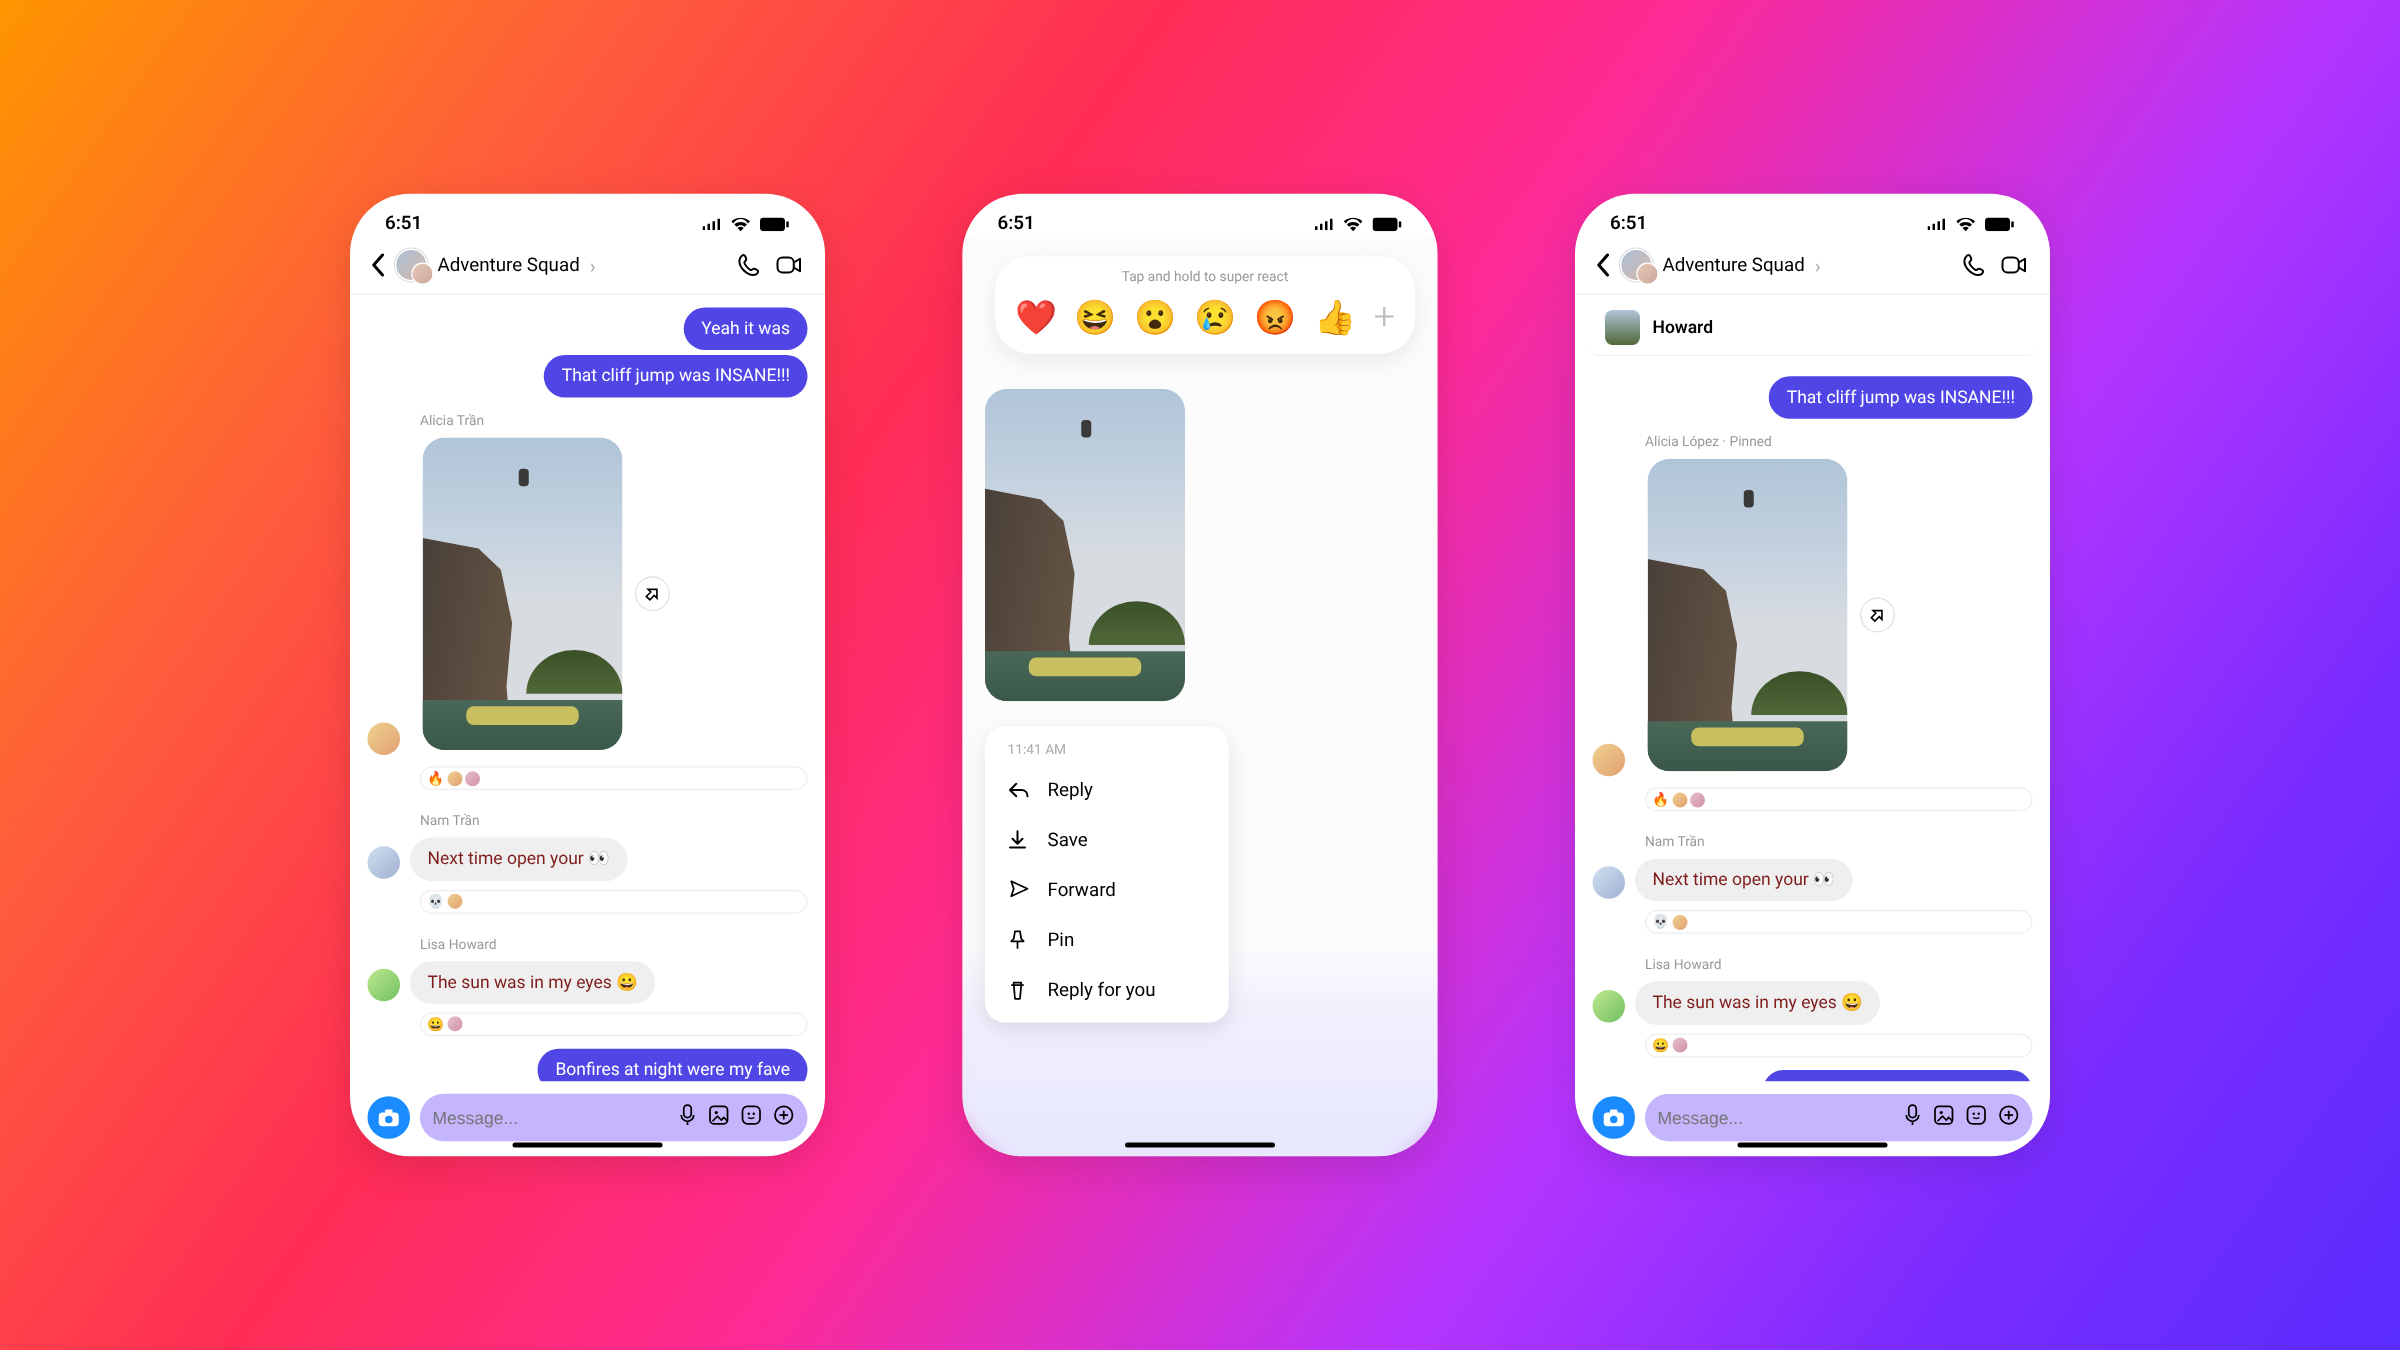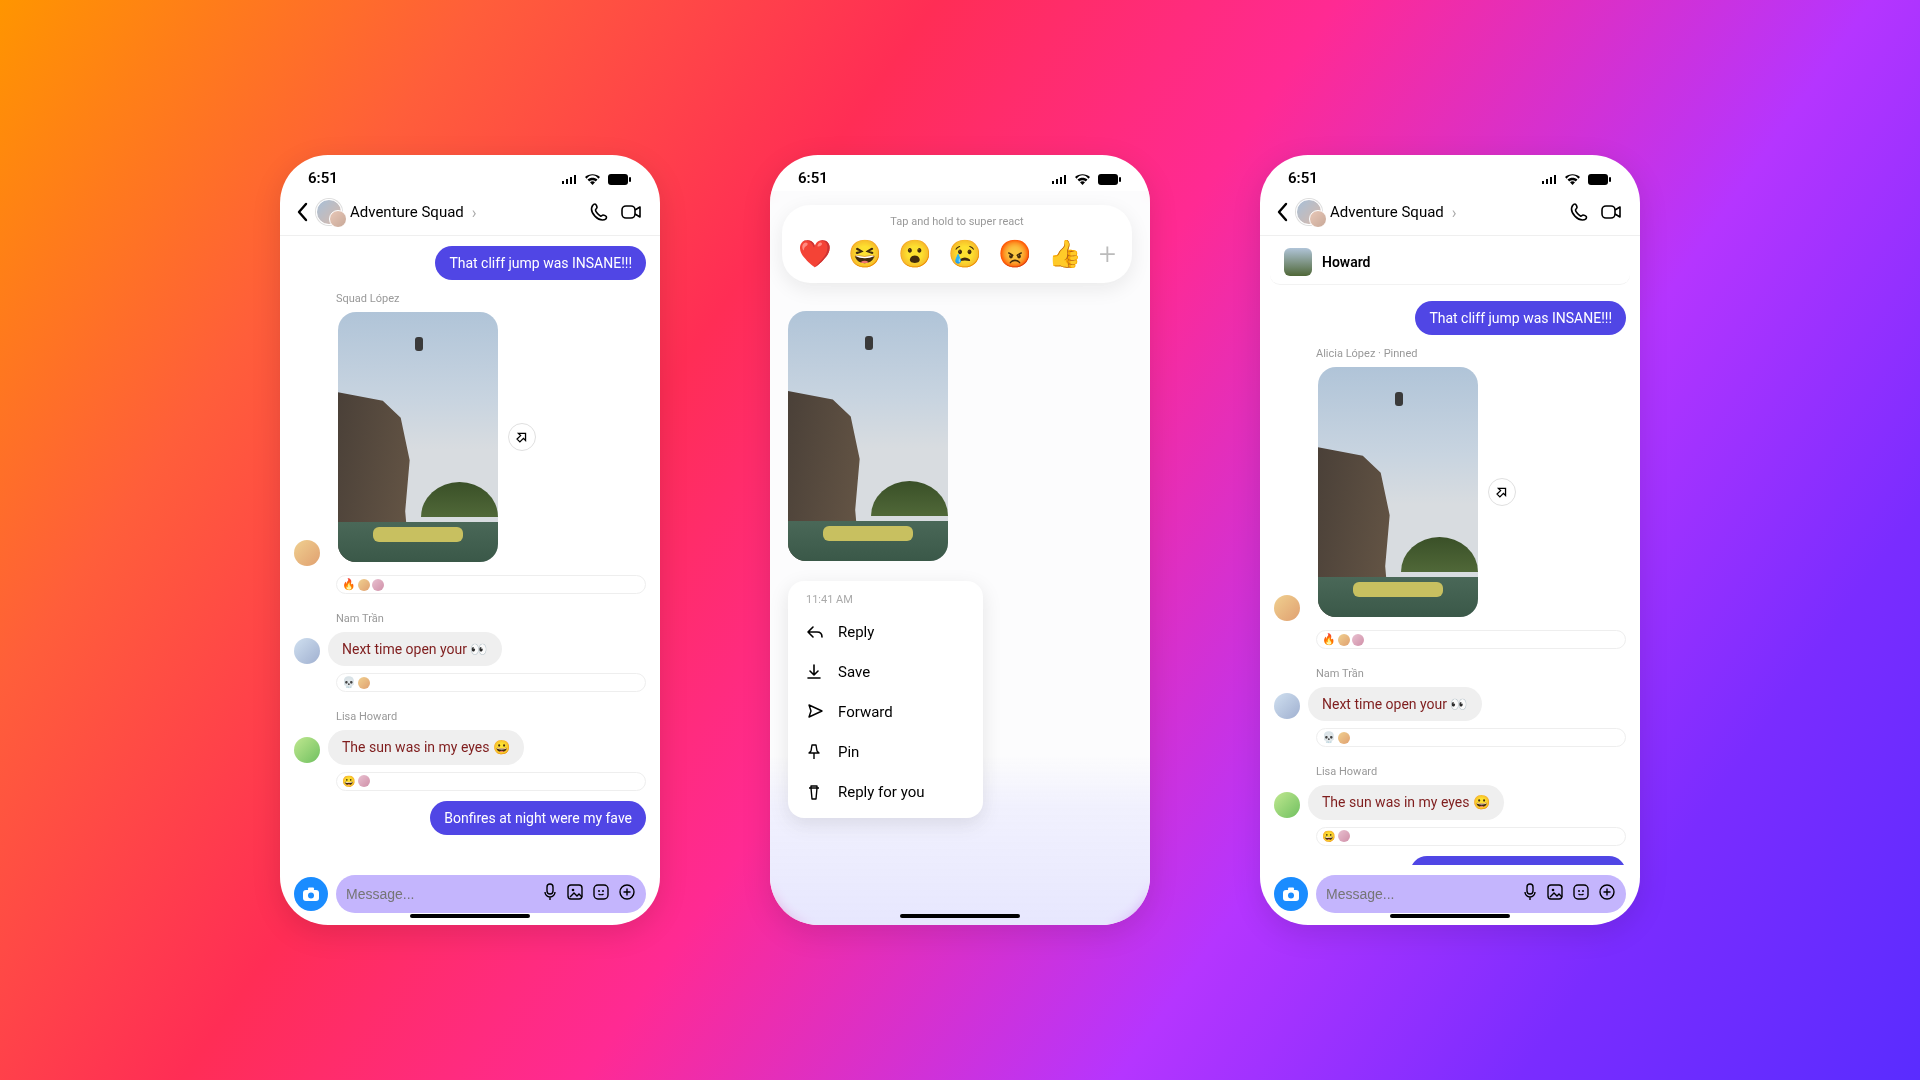--- a/index.html
+++ b/index.html
@@ -65,21 +65,21 @@
     align-items:center;justify-content:center}
   .input-pill{flex:1;display:flex;align-items:center;background:#c4b5fd;border-radius:22px;
     padding:8px 10px;gap:8px}
   .input-pill input{border:none;background:transparent;outline:none;font-size:14px;flex:1;color:#333}
   .input-pill .cico{color:#222}
   .home-ind{position:absolute;bottom:7px;left:50%;transform:translateX(-50%);
     width:120px;height:4px;background:#000;border-radius:3px}
   
   .p2-body{flex:1;position:relative;backdrop-filter:blur(6px)}
   .p2-blur{position:absolute;inset:0;background:rgba(250,250,252,.55)}
-  .react-bar{position:absolute;top:14px;left:12px;right:18px;background:#fff;border-radius:28px;
+  .react-bar{position:absolute;top:14px;left:26px;right:18px;background:#fff;border-radius:28px;
     padding:10px 12px 12px;text-align:center;box-shadow:0 6px 20px rgba(0,0,0,.08)}
   .react-bar .hint{font-size:11px;color:#999;margin-bottom:8px}
   .emoji-row{display:flex;justify-content:space-between;align-items:center;padding:0 4px;font-size:27px}
   .plus-btn{color:#bbb;font-weight:300;font-size:30px}
   .p2-photo{position:absolute;top:120px;left:18px;width:160px;height:250px;border-radius:18px;overflow:hidden}
   .context-menu{position:absolute;top:390px;left:18px;width:195px;background:#fff;border-radius:16px;
     padding:6px 0;box-shadow:0 6px 20px rgba(0,0,0,.1)}
   .ctx-time{font-size:11px;color:#aaa;padding:6px 18px}
   .ctx-item{display:flex;align-items:center;gap:14px;padding:11px 18px;font-size:15px}
   .ctx-item svg{flex:0 0 18px}
@@ -123,23 +123,26 @@
     </span>
     <span class="nav-icon">
       <svg width="24" height="22">
           <rect x="2" y="5" width="13" height="12" rx="4" fill="none" stroke="#000" stroke-width="1.6"></rect>
           <path d="M15 9l5-3v10l-5-3" fill="none" stroke="#000" stroke-width="1.6" stroke-linejoin="round"></path>
         </svg>
     </span>
   </div>
   <div class="messages">
     <div class="row right">
+        <div class="bubble blue">Yeah it was</div>
+      </div>
+    <div class="row right">
         <div class="bubble blue">That cliff jump was INSANE!!!</div>
       </div>
-    <div class="sender">Squad López</div>
+    <div class="sender">Alicia Trần</div>
     <div class="photo-wrap">
       <div style="width:34px"></div>
       <div class="photo" style="margin-left:0">
         <div class="sky"></div>
           <div class="cliff"></div>
           <div class="trees"></div>
           <div class="water"></div>
           <div class="raft"></div>
           <div class="jumper"></div>
       </div>

